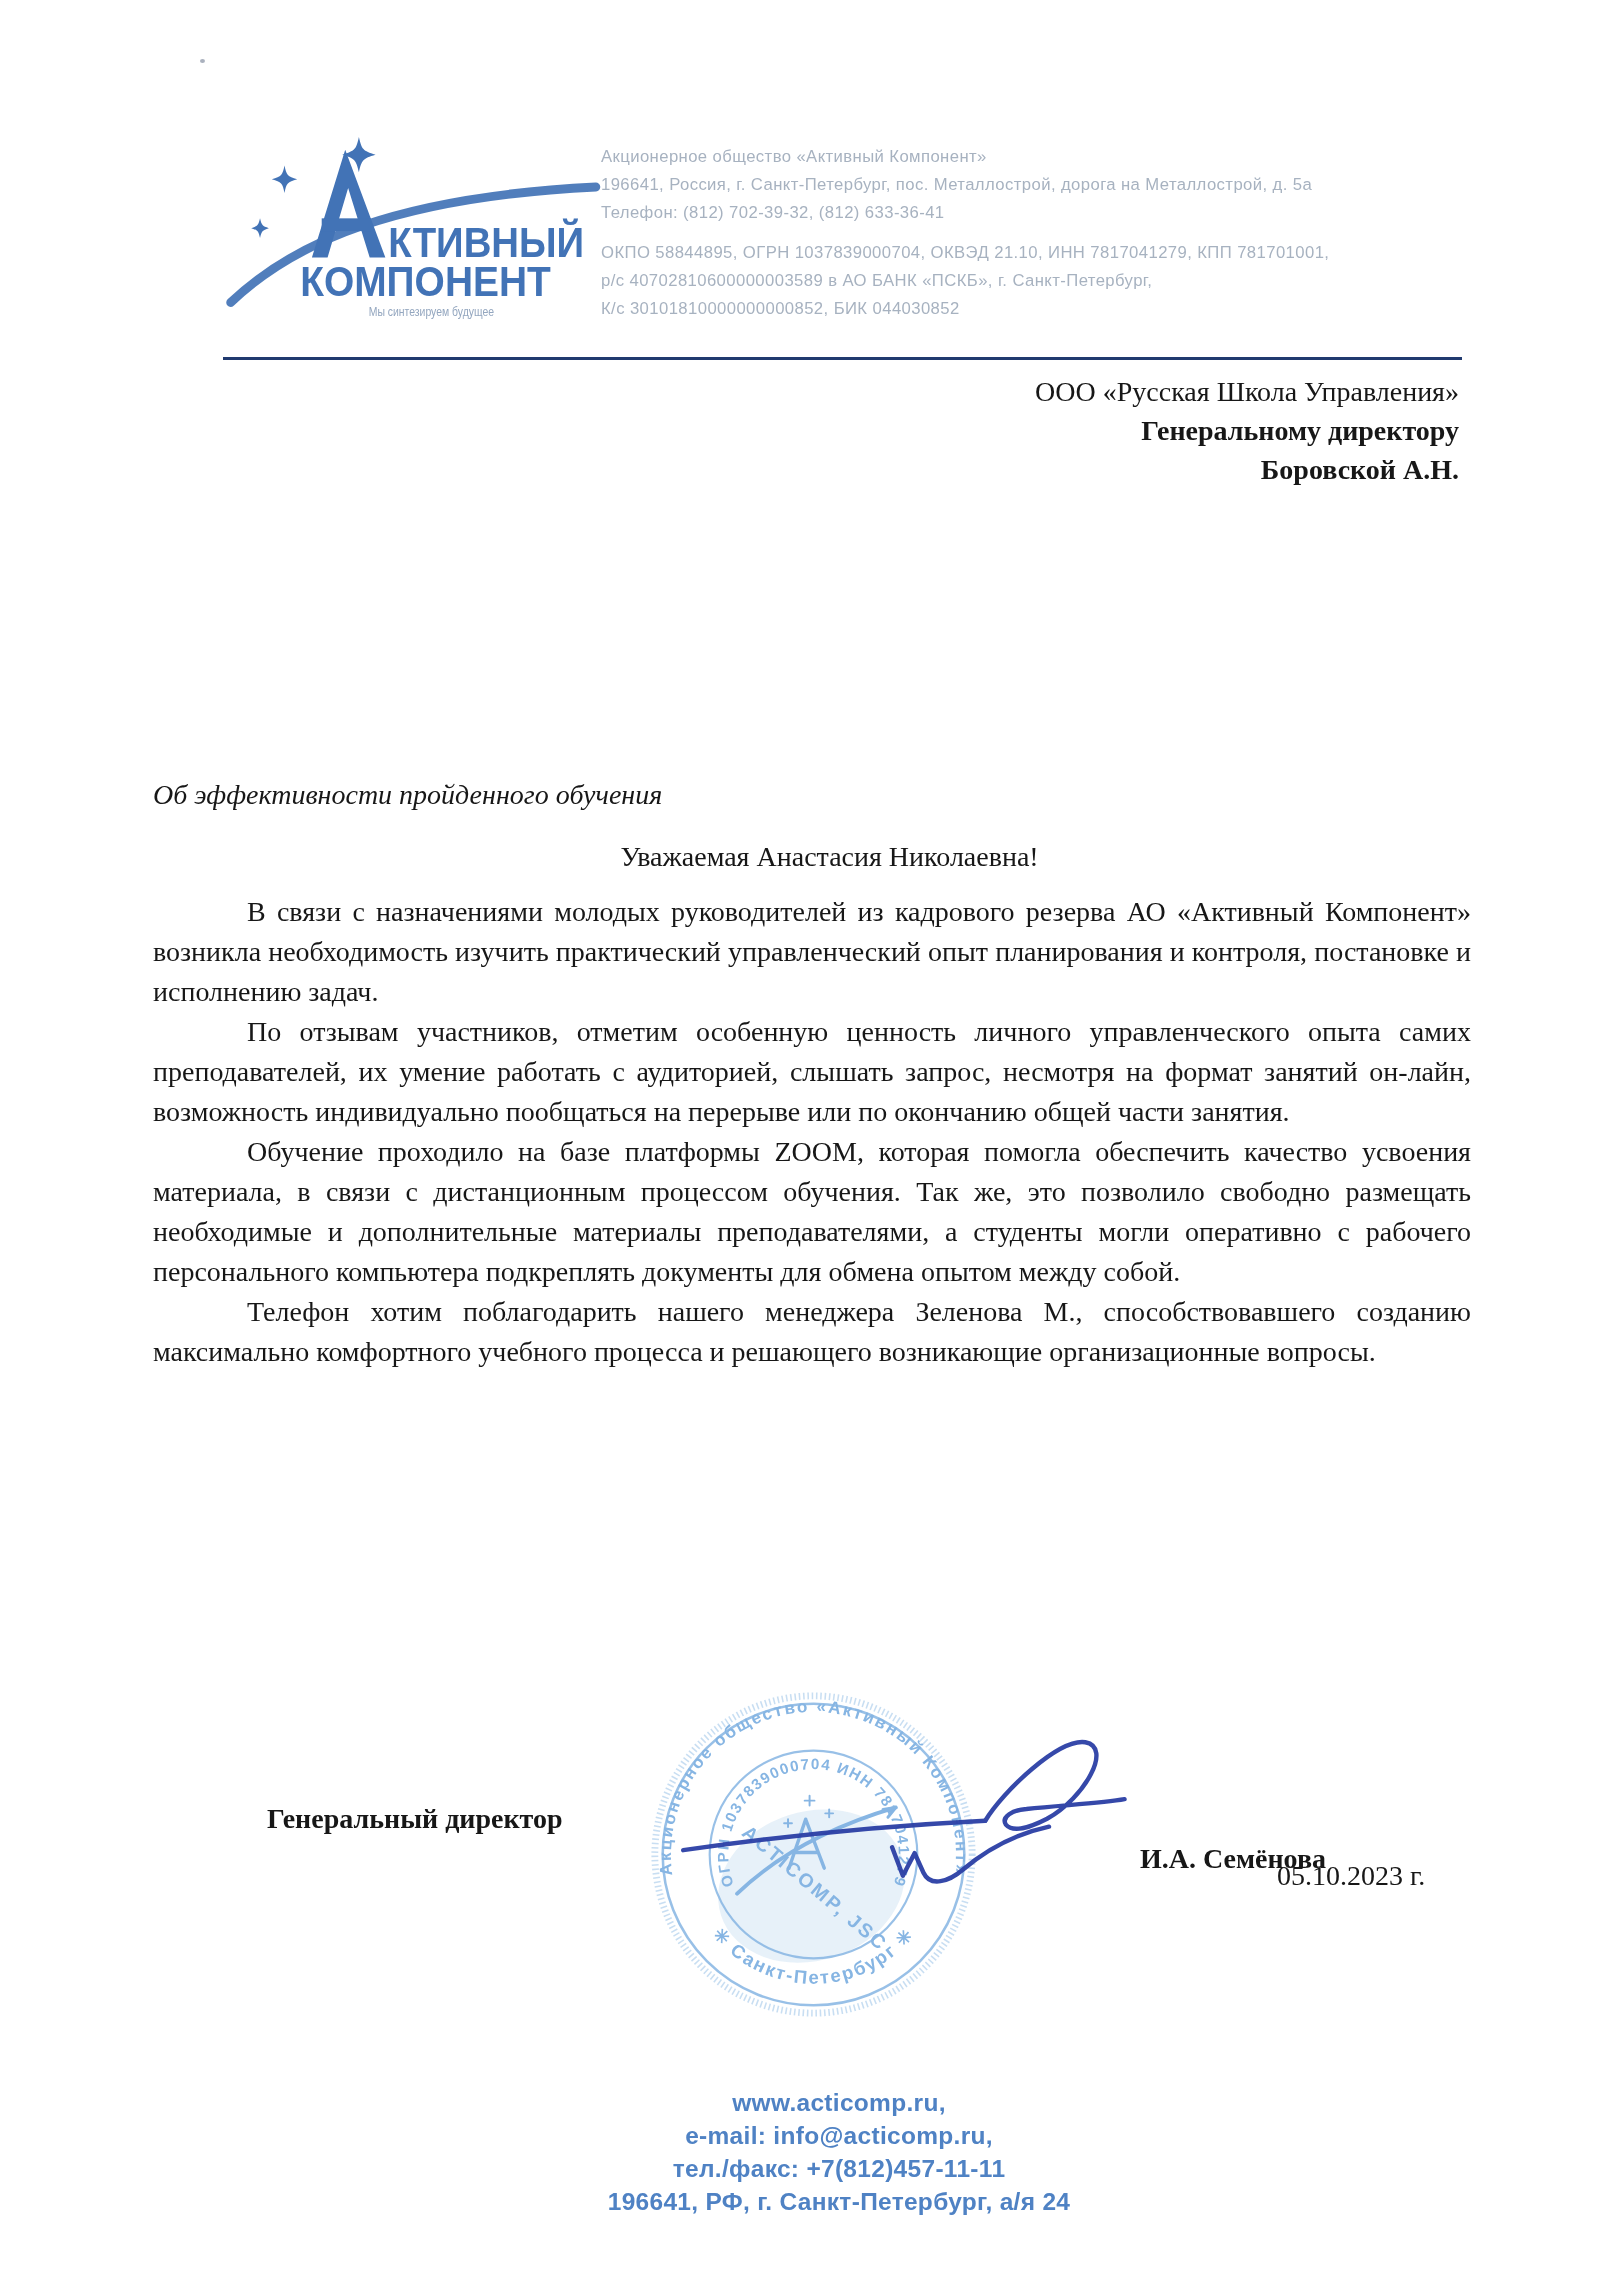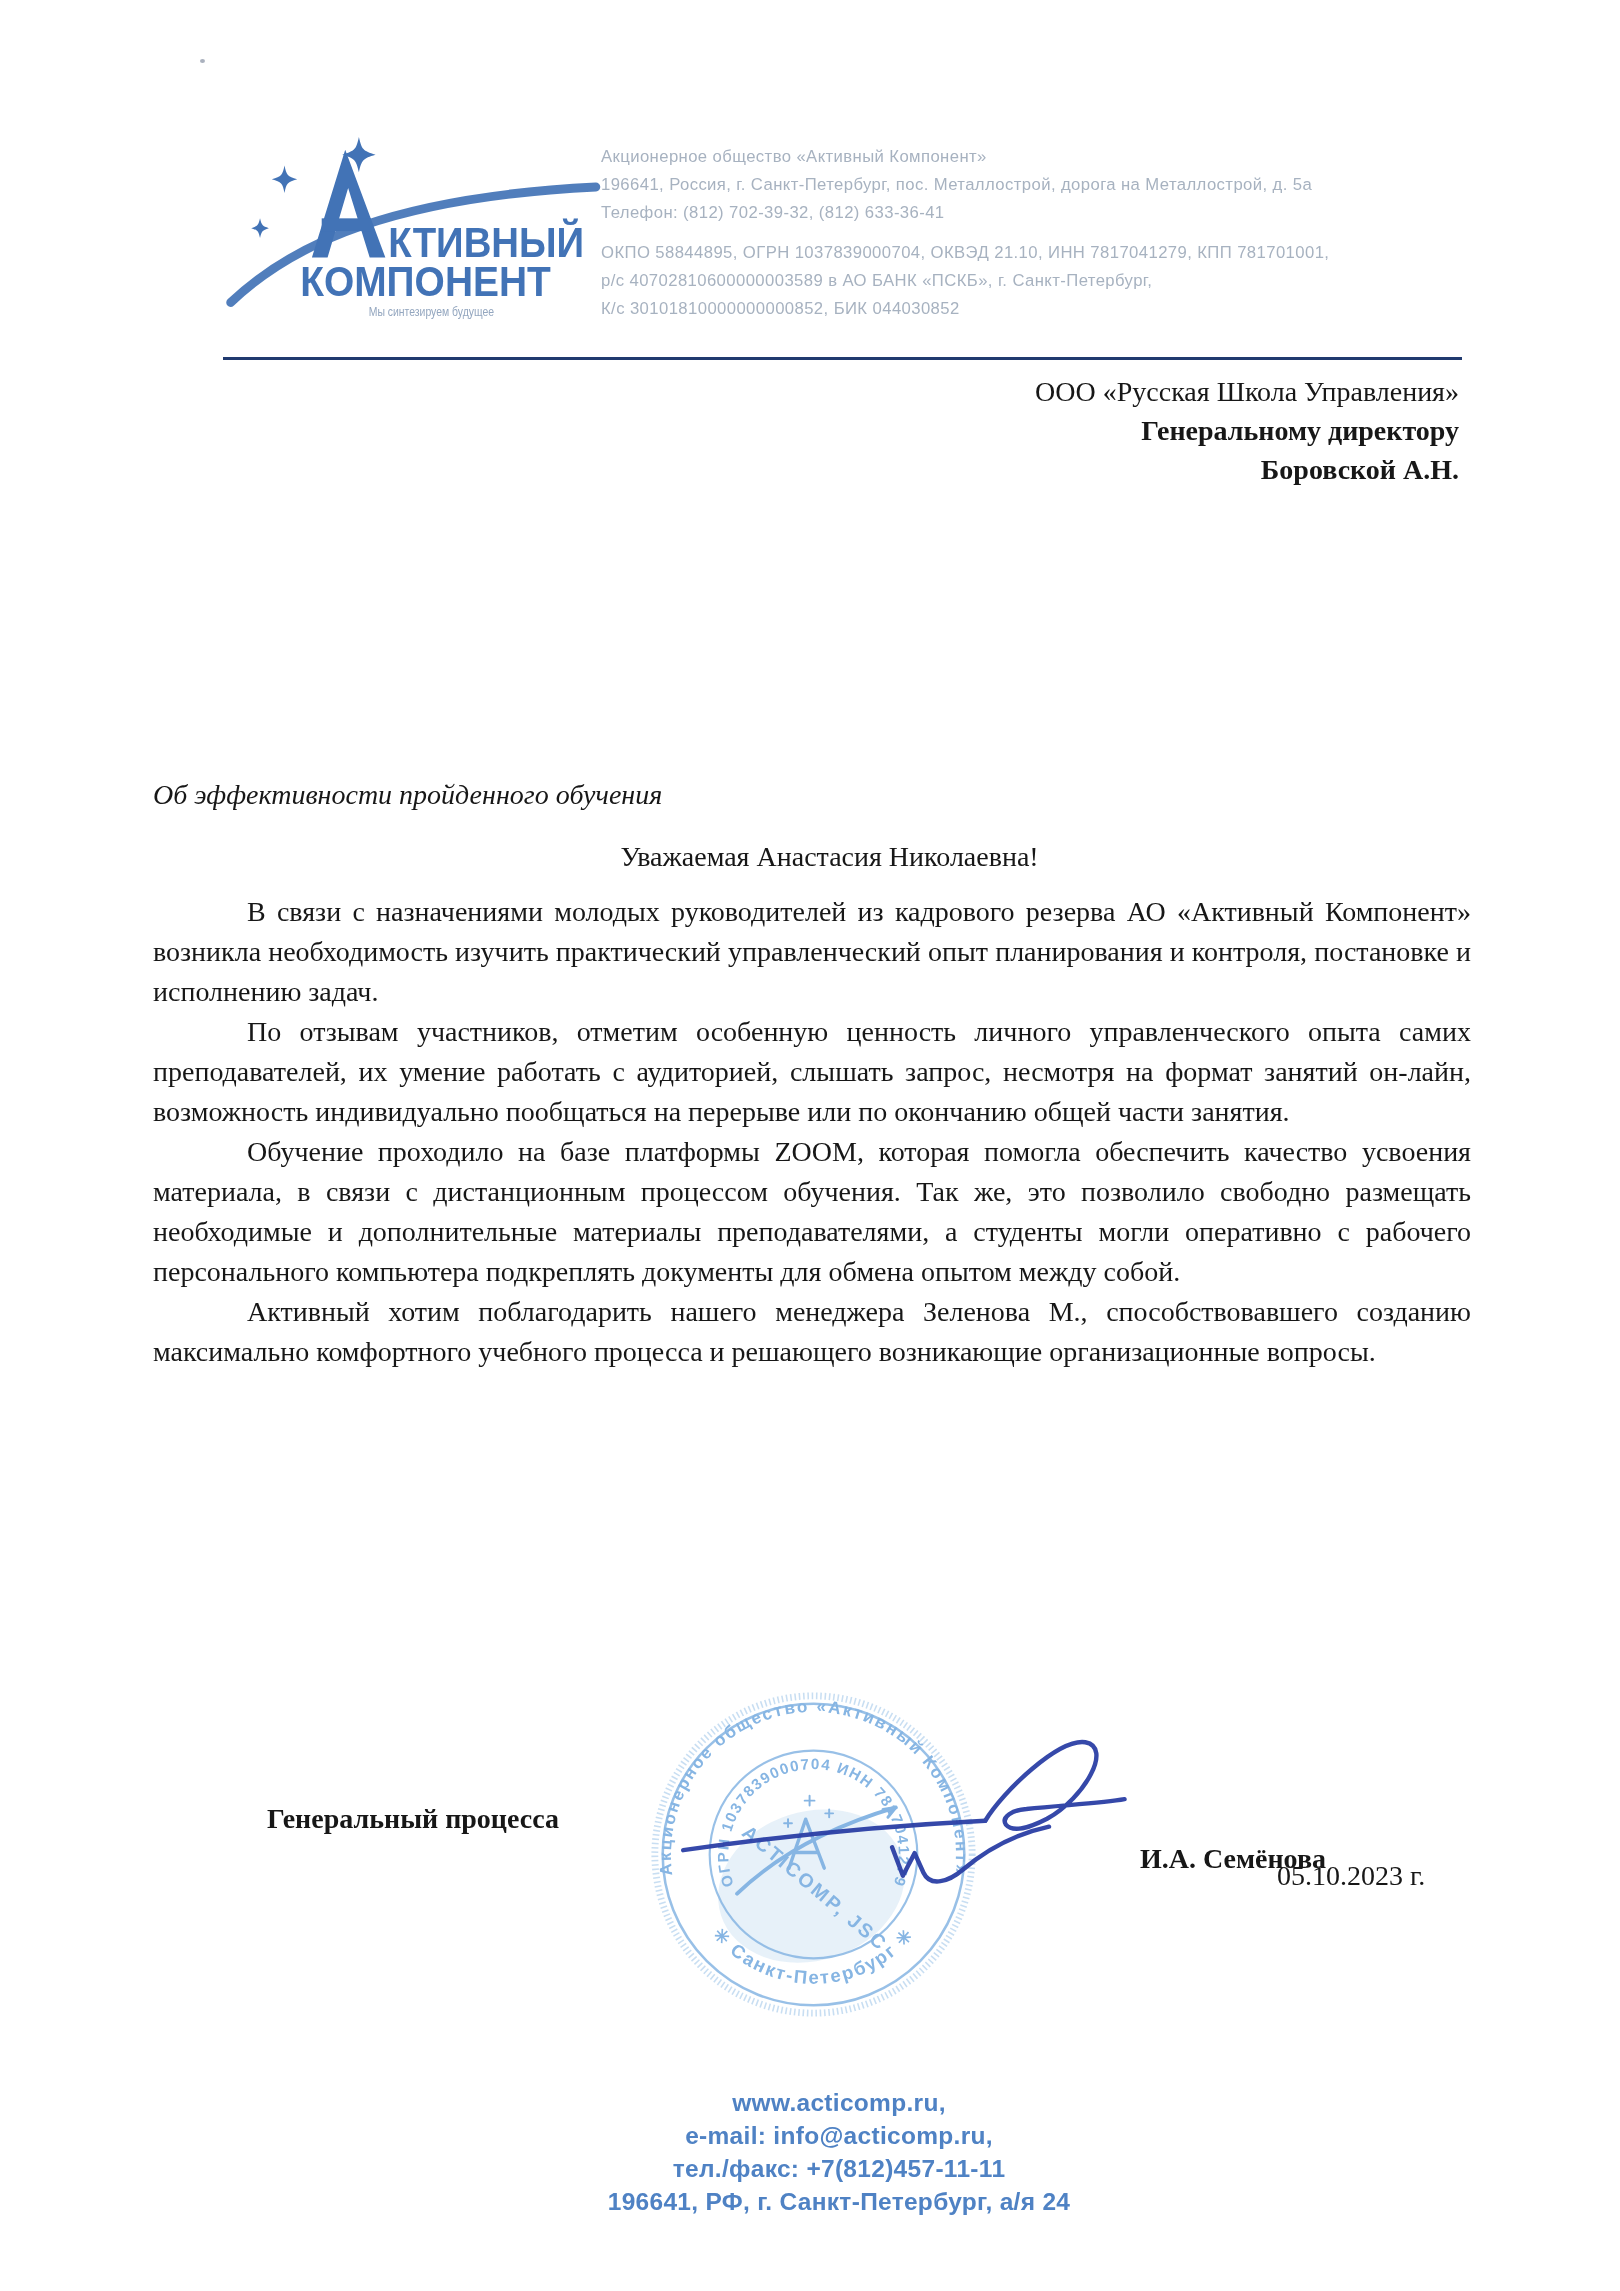--- a/index.html
+++ b/index.html
@@ -71,21 +71,21 @@
     <div class="bold">Боровской А.Н.</div>
   </div>
 
   <div class="subject">Об эффективности пройденного обучения</div>
   <div class="greeting">Уважаемая Анастасия Николаевна!</div>
 
   <div class="body-text">
     <p>В связи с назначениями молодых руководителей из кадрового резерва АО «Активный Компонент» возникла необходимость изучить практический управленческий опыт планирования и контроля, постановке и исполнению задач.</p>
     <p>По отзывам участников, отметим особенную ценность личного управленческого опыта самих преподавателей, их умение работать с аудиторией, слышать запрос, несмотря на формат занятий он-лайн, возможность индивидуально пообщаться на перерыве или по окончанию общей части занятия.</p>
     <p>Обучение проходило на базе платформы ZOOM, которая помогла обеспечить качество усвоения материала, в связи с дистанционным процессом обучения. Так же, это позволило свободно размещать необходимые и дополнительные материалы преподавателями, а студенты могли оперативно с рабочего персонального компьютера подкреплять документы для обмена опытом между собой.</p>
-    <p>Активный хотим поблагодарить нашего менеджера Зеленова М., способствовавшего созданию максимально комфортного учебного процесса и решающего возникающие организационные вопросы.</p>
+    <p>Телефон хотим поблагодарить нашего менеджера Зеленова М., способствовавшего созданию максимально комфортного учебного процесса и решающего возникающие организационные вопросы.</p>
   </div>
 
   <svg class="stamp-svg" width="333" height="333" viewBox="-170 -170 340 340">
     <defs>
       <path id="arcTop" d="M -138,46 A 145.5,145.5 0 1 1 138,46"></path>
       <path id="arcBottom" d="M -132,0 A 132,132 0 0 0 132,0"></path>
       <path id="arcInner" d="M -80,34 A 87,87 0 1 1 80,34"></path>
     </defs>
     <ellipse cx="-12" cy="30" rx="97" ry="76" fill="#cfe3f4" opacity="0.5" transform="rotate(-18)"></ellipse>
     <g fill="none" stroke="#86b5e3">
@@ -112,21 +112,21 @@
   </svg>
 
   <svg class="sign-svg" width="510" height="265" viewBox="0 0 520 270">
     <g fill="none" stroke="#2b3fa5" stroke-width="4.5" stroke-linecap="round" stroke-linejoin="round" opacity="0.95">
       <path d="M 42,152 C 140,138 250,127 350,122"></path>
       <path d="M 255,149 l 11,29 l 12,-23 l 9,20 c 7,15 26,9 40,-3 c 28,-24 60,-38 88,-44"></path>
       <path d="M 350,122 C 368,92 425,38 452,42 C 480,47 452,98 413,120 C 392,131 377,133 371,126 C 366,118 378,111 392,110 C 430,106 470,104 492,100"></path>
     </g>
   </svg>
 
-  <div class="sig-position">Генеральный процесса</div>
+  <div class="sig-position">Генеральный директор</div>
   <div class="sig-name">И.А. Семёнова</div>
   <div class="sig-date">05.10.2023 г.</div>
 
   <div class="footer">
     <div>www.acticomp.ru,</div>
     <div>e-mail: info@acticomp.ru,</div>
     <div>тел./факс: +7(812)457-11-11</div>
     <div>196641, РФ, г. Санкт-Петербург, а/я 24</div>
   </div>
 

